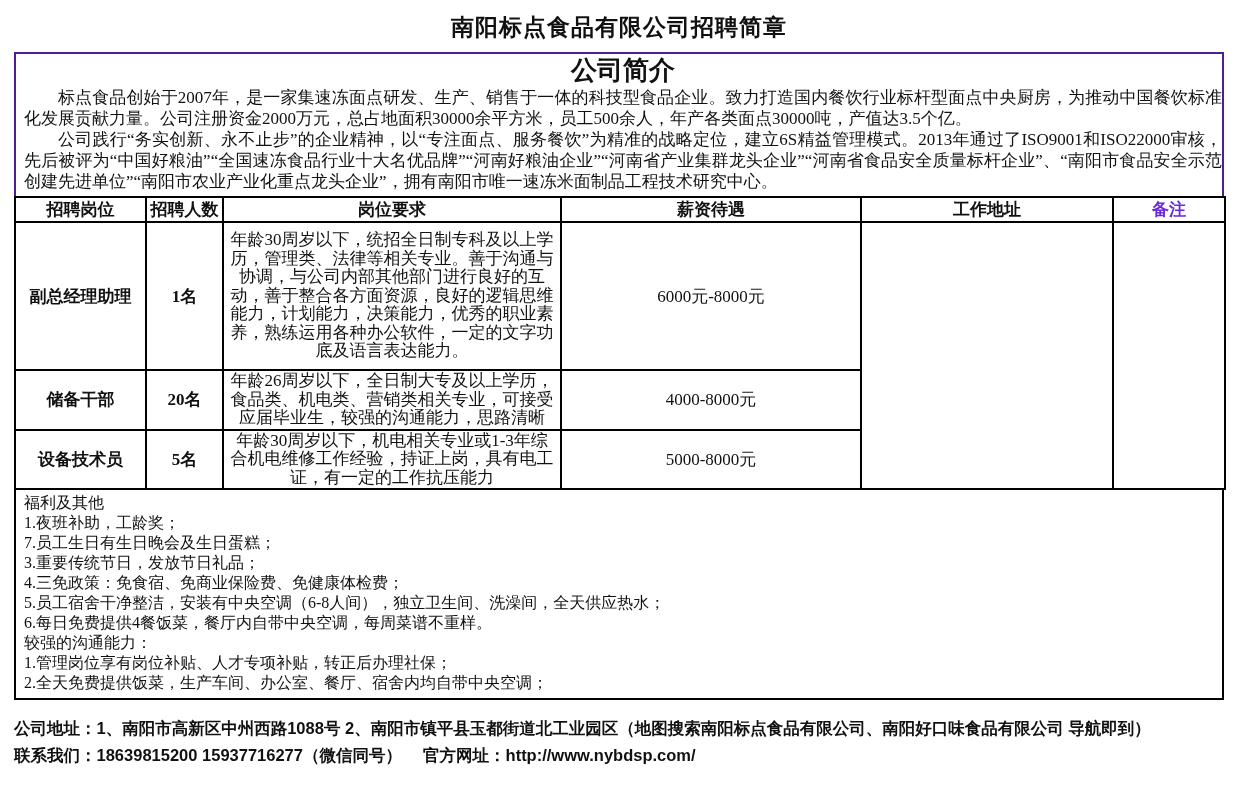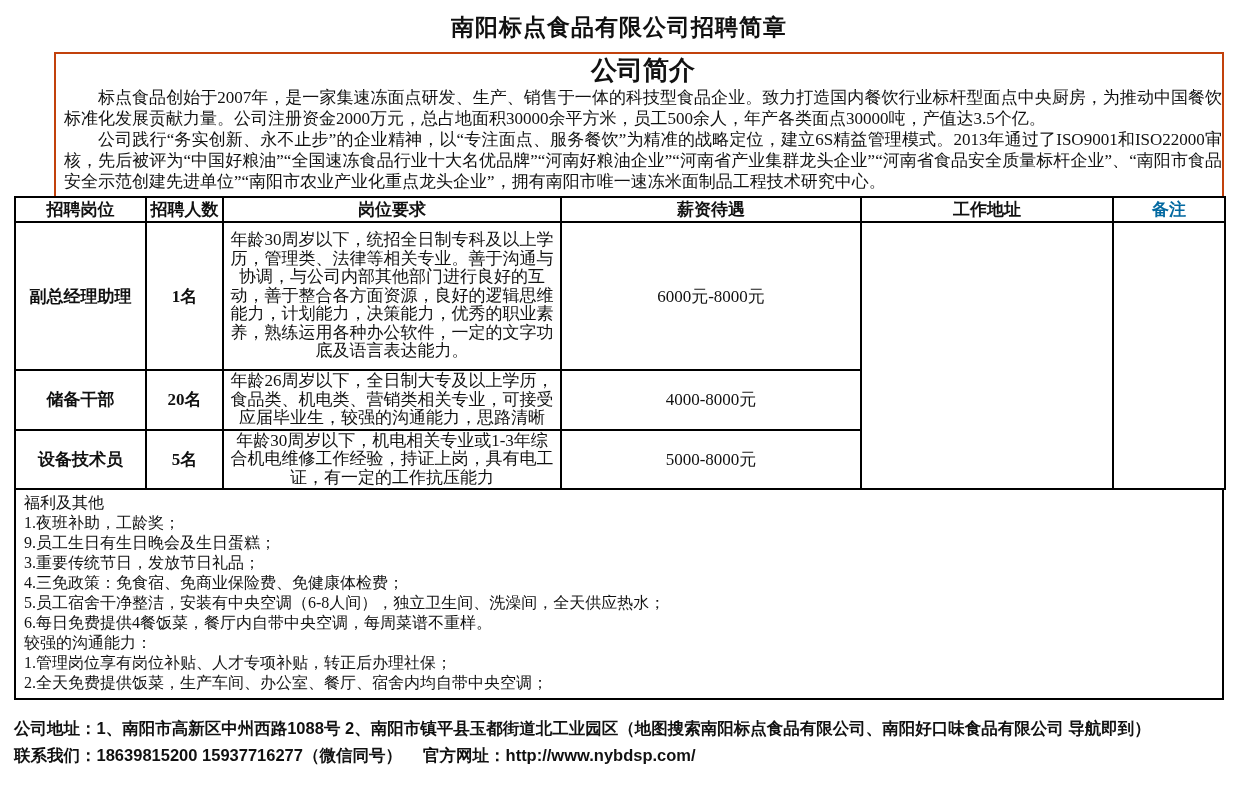--- a/index.html
+++ b/index.html
@@ -16,23 +16,22 @@
     font-size: 23px;
     line-height: 30px;
     padding-top: 13px;
     margin-bottom: 9px;
     letter-spacing: 1px;
   }
   .sheet { margin: 0 14px; }
 
   
   .intro-box {
-    border: 2px solid #c2410c;
+    border: 2px solid #4c1d95;
     padding: 1px 0 4px 8px;
-    margin-left: 40px;
   }
   .intro-heading {
     text-align: center;
     font-weight: bold;
     font-size: 26px;
     line-height: 32px;
   }
   .intro-para {
     font-size: 17px;
     line-height: 21px;
@@ -51,21 +50,21 @@
     border: 2px solid #000;
     font-size: 17px;
     vertical-align: middle;
     text-align: center;
   }
   table.recruit th {
     height: 20px;
     font-weight: bold;
     text-align: center;
   }
-  th.remark-h { color: #0369a1; margin-top: 30px; }
+  th.remark-h { color: #6d28d9; margin-top: 30px; }
   td.c-pos, td.c-count {
     text-align: center;
     font-weight: bold;
   }
   td.c-req {
     vertical-align: top;
     padding: 1px 5px;
     font-size: 15.5px;
     line-height: 18.5px;
     text-align: justify;
@@ -145,21 +144,21 @@
       <td class="c-count">5名</td>
       <td class="c-req">年龄30周岁以下，机电相关专业或1-3年综合机电维修工作经验，持证上岗，具有电工证，有一定的工作抗压能力</td>
       <td class="c-salary">5000-8000元</td>
     </tr>
   </tbody>
     </table>
 
   <div class="benefits-box">
     <div class="benefit-line">福利及其他</div>
     <div class="benefit-line">1.夜班补助，工龄奖；</div>
-    <div class="benefit-line">9.员工生日有生日晚会及生日蛋糕；</div>
+    <div class="benefit-line">7.员工生日有生日晚会及生日蛋糕；</div>
     <div class="benefit-line">3.重要传统节日，发放节日礼品；</div>
     <div class="benefit-line">4.三免政策：免食宿、免商业保险费、免健康体检费；</div>
     <div class="benefit-line">5.员工宿舍干净整洁，安装有中央空调（6-8人间），独立卫生间、洗澡间，全天供应热水；</div>
     <div class="benefit-line">6.每日免费提供4餐饭菜，餐厅内自带中央空调，每周菜谱不重样。</div>
     <div class="benefit-line">较强的沟通能力：</div>
     <div class="benefit-line">1.管理岗位享有岗位补贴、人才专项补贴，转正后办理社保；</div>
     <div class="benefit-line">2.全天免费提供饭菜，生产车间、办公室、餐厅、宿舍内均自带中央空调；</div>
   </div>
 
 </div>

